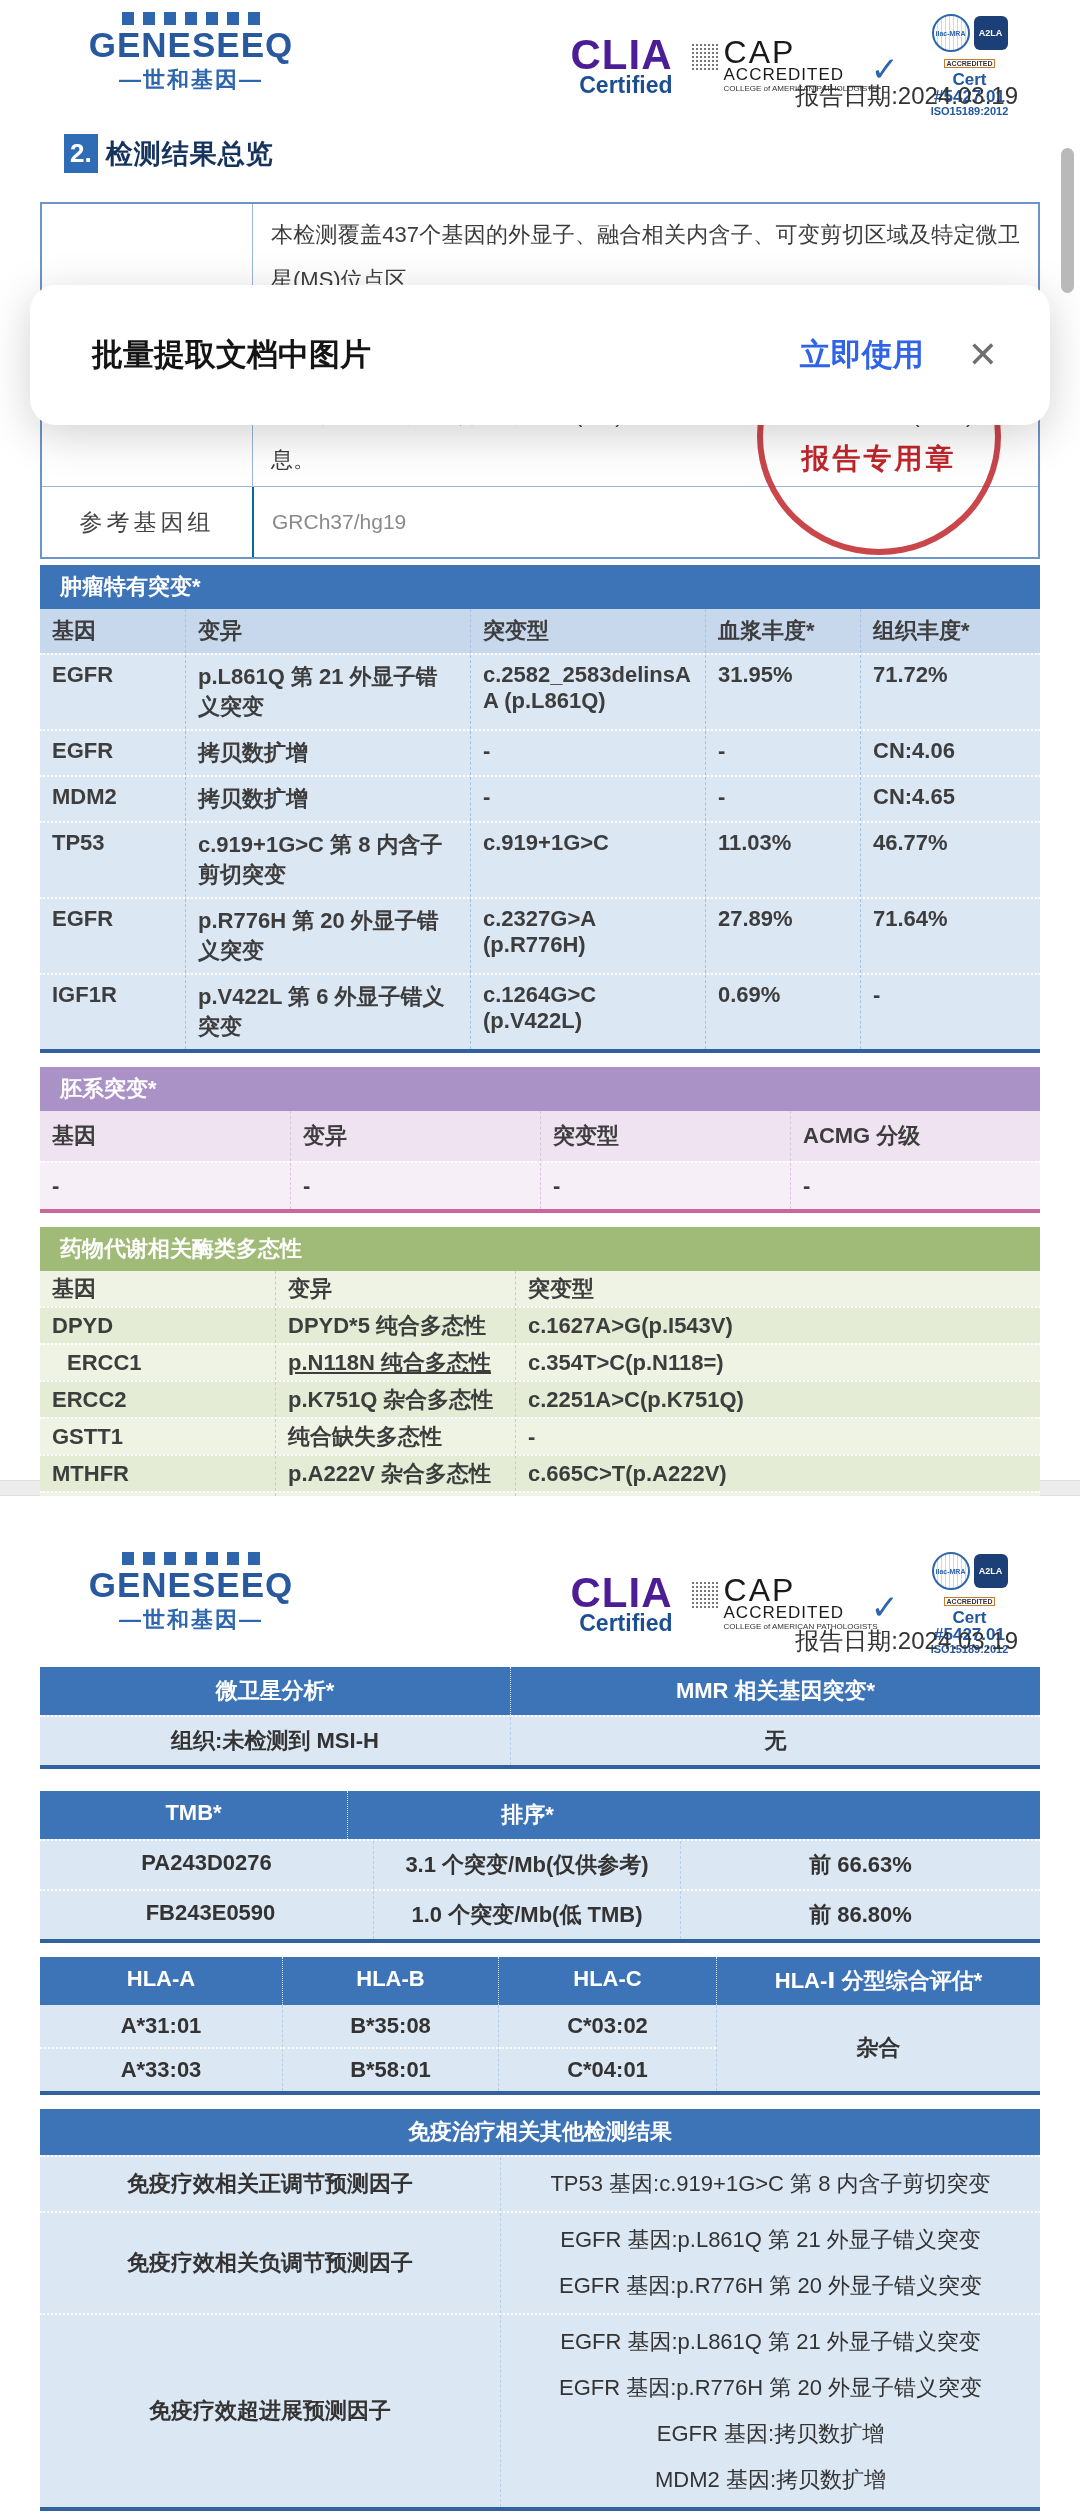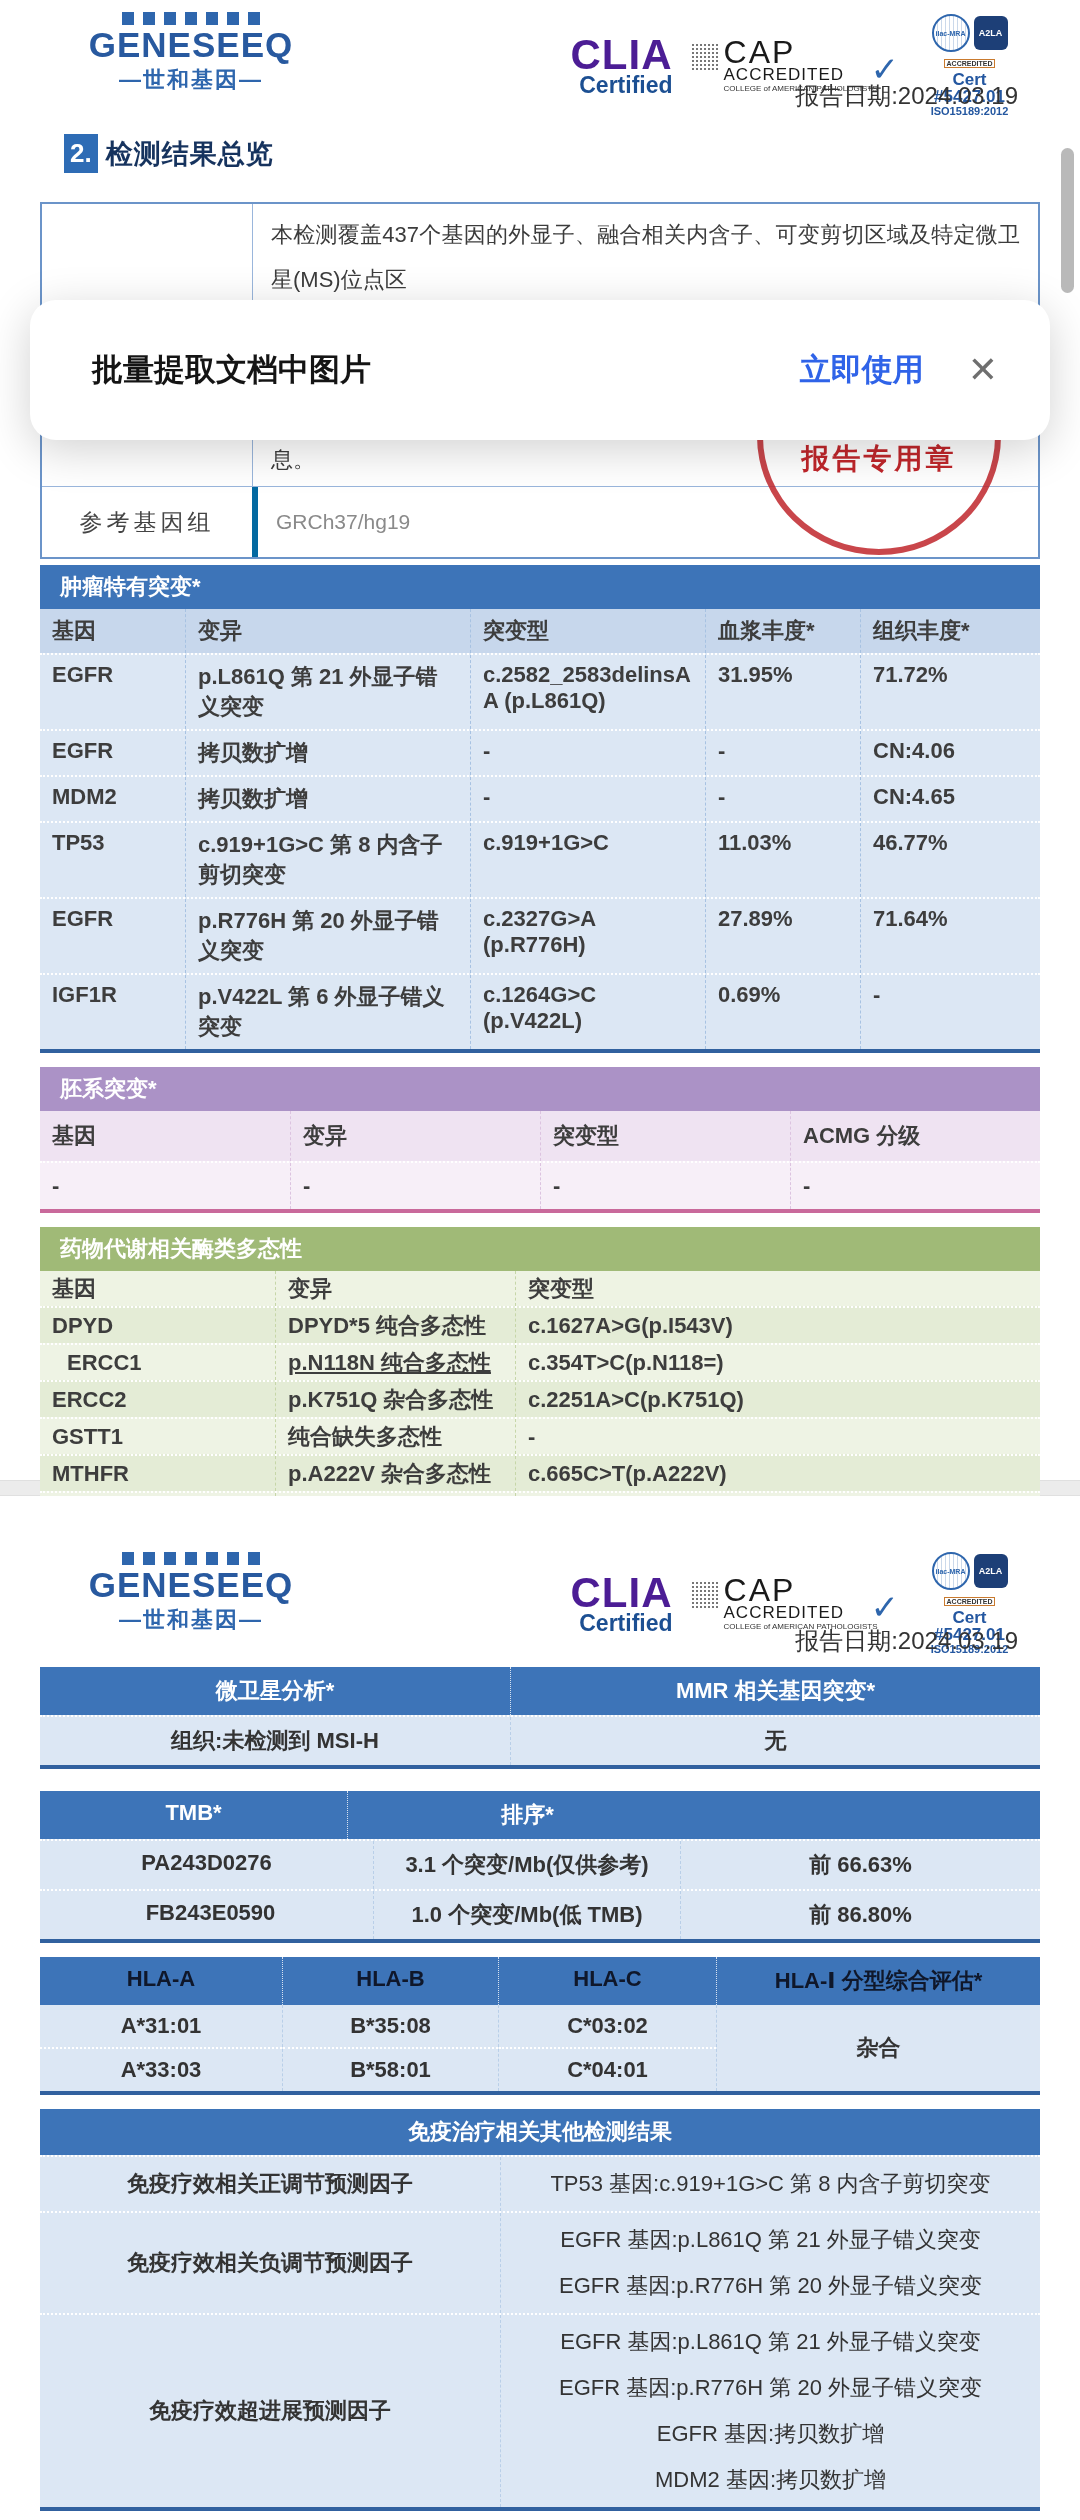--- a/index.html
+++ b/index.html
@@ -53,21 +53,21 @@
 
   
   .scope{margin:6px 40px 0;border:2px solid #6b94c9}
   .scope-r1{display:flex;border-bottom:1px solid #9ab6dc}
   .scope-label{width:210px;display:flex;align-items:center;justify-content:center;font-size:25px;color:#333;
                letter-spacing:8px;border-right:1px solid #9ab6dc;flex:none}
   .scope-text{flex:1;padding:8px 18px 4px}
   .scope-line{font-size:22px;color:#3c3c3c;line-height:45px;text-align:justify}
   .scope-r2{display:flex;height:70px}
   .scope-rlabel{width:210px;display:flex;align-items:center;justify-content:center;font-size:23px;color:#444;
-                letter-spacing:4px;border-right:6px solid #0369a1;flex:none}
+                letter-spacing:4px;border-right:2px solid #0369a1;flex:none}
   .scope-rval{flex:1;display:flex;align-items:center;padding-left:18px;font-size:21px;color:#8a8a8a}
 
   
   .band{margin:0 40px;height:44px;display:flex;align-items:center;padding-left:20px;box-sizing:border-box;
         color:#fff;font-weight:700;font-size:22px}
   .band.blue{background:#3d74b8}.band.purple{background:#ab92c6}.band.green{background:#a0ba77}
   .tbl{margin:0 40px}
   .trow{display:flex}
   .tcell{box-sizing:border-box;padding:7px 12px;font-size:22px;flex:none;word-break:break-word}
   
@@ -95,21 +95,21 @@
   .tbl-b2 .thead .trow{background:#3d74b8}
   .tbl-b2 .thead .tcell{color:#fff;font-weight:700;text-align:center;padding:9px 8px}
   .tbl-b2 .thead .tcell + .tcell{border-left:1px dotted rgba(255,255,255,.8)}
   .tbl-b2 .tbody .trow{background:#dce7f4;border-top:2px dotted #fff}
   .tbl-b2 .tbody .tcell{text-align:center;font-weight:700;color:#333;padding:9px 8px}
   .tbl-b2 .tbody .tcell + .tcell{border-left:1px dashed #b9cfe8}
 
   
   .hla{margin:14px 40px 0;border-bottom:4px solid #31619f}
   .hla-head{display:flex;background:#3d74b8}
-  .hla-head .hcell{box-sizing:border-box;color:#0f172a;font-weight:700;font-size:22px;text-align:center;padding:9px 4px}
+  .hla-head .hcell{box-sizing:border-box;color:#ffffff;font-weight:700;font-size:22px;text-align:center;padding:9px 4px}
   .hla-head .hcell + .hcell{border-left:1px dotted rgba(255,255,255,.8)}
   .hla-body{display:flex;background:#dce7f4}
   .hla-col{box-sizing:border-box;display:flex;flex-direction:column}
   .hla-col + .hla-col{border-left:1px dashed #b9cfe8}
   .hla-cell{text-align:center;font-weight:700;font-size:22px;color:#333;padding:8px 0}
   .hla-cell + .hla-cell{border-top:2px dotted #fff}
   .hla-merged{box-sizing:border-box;display:flex;align-items:center;justify-content:center;
               font-weight:700;font-size:22px;color:#333;border-left:1px dashed #b9cfe8}
   .w1{width:24.2%}.w2{width:21.6%}.w3{width:21.8%}.w4{width:32.4%}
 
@@ -133,21 +133,21 @@
               color:#1f4f9c;font-weight:800;font-size:21px}
   .fcontact{display:flex;align-items:center;gap:12px;margin:14px 0 0 95px;color:#1f4f9c;font-size:22px}
   .phone-ic{font-size:30px;color:#1f5caa;line-height:22px}
   .globe-ic{width:27px;height:27px}
 
   
   .stamp{position:absolute;left:757px;top:318px;width:232px;height:225px;border:6px solid rgba(192,38,43,.85);
          border-radius:50%;z-index:10;background:transparent}
   .stamp-text{position:absolute;left:0;right:0;top:116px;text-align:center;color:#c0262b;
               font-size:28px;font-weight:700;letter-spacing:3px}
-  .popup{position:absolute;left:30px;top:300px;width:1020px;height:140px;background:#fff;border-radius:26px;
+  .popup{position:absolute;left:30px;top:285px;width:1020px;height:140px;background:#fff;border-radius:26px;
          box-shadow:0 10px 45px rgba(0,0,0,.18);display:flex;align-items:center;z-index:20}
   .popup-title{margin-left:62px;font-size:31px;color:#141414;font-weight:600;flex:1}
   .popup-action{font-size:31px;color:#2f63e8;font-weight:600;margin-right:44px;cursor:pointer}
   .popup-close{font-size:36px;color:#6f6f6f;margin-right:52px;font-weight:300;cursor:pointer}
   .scrollthumb{position:absolute;right:6px;top:148px;width:13px;height:145px;background:#b9b9b9;border-radius:7px;z-index:30}
 </style>
 </head>
 <body>
 
 <div class="page" id="page1">

